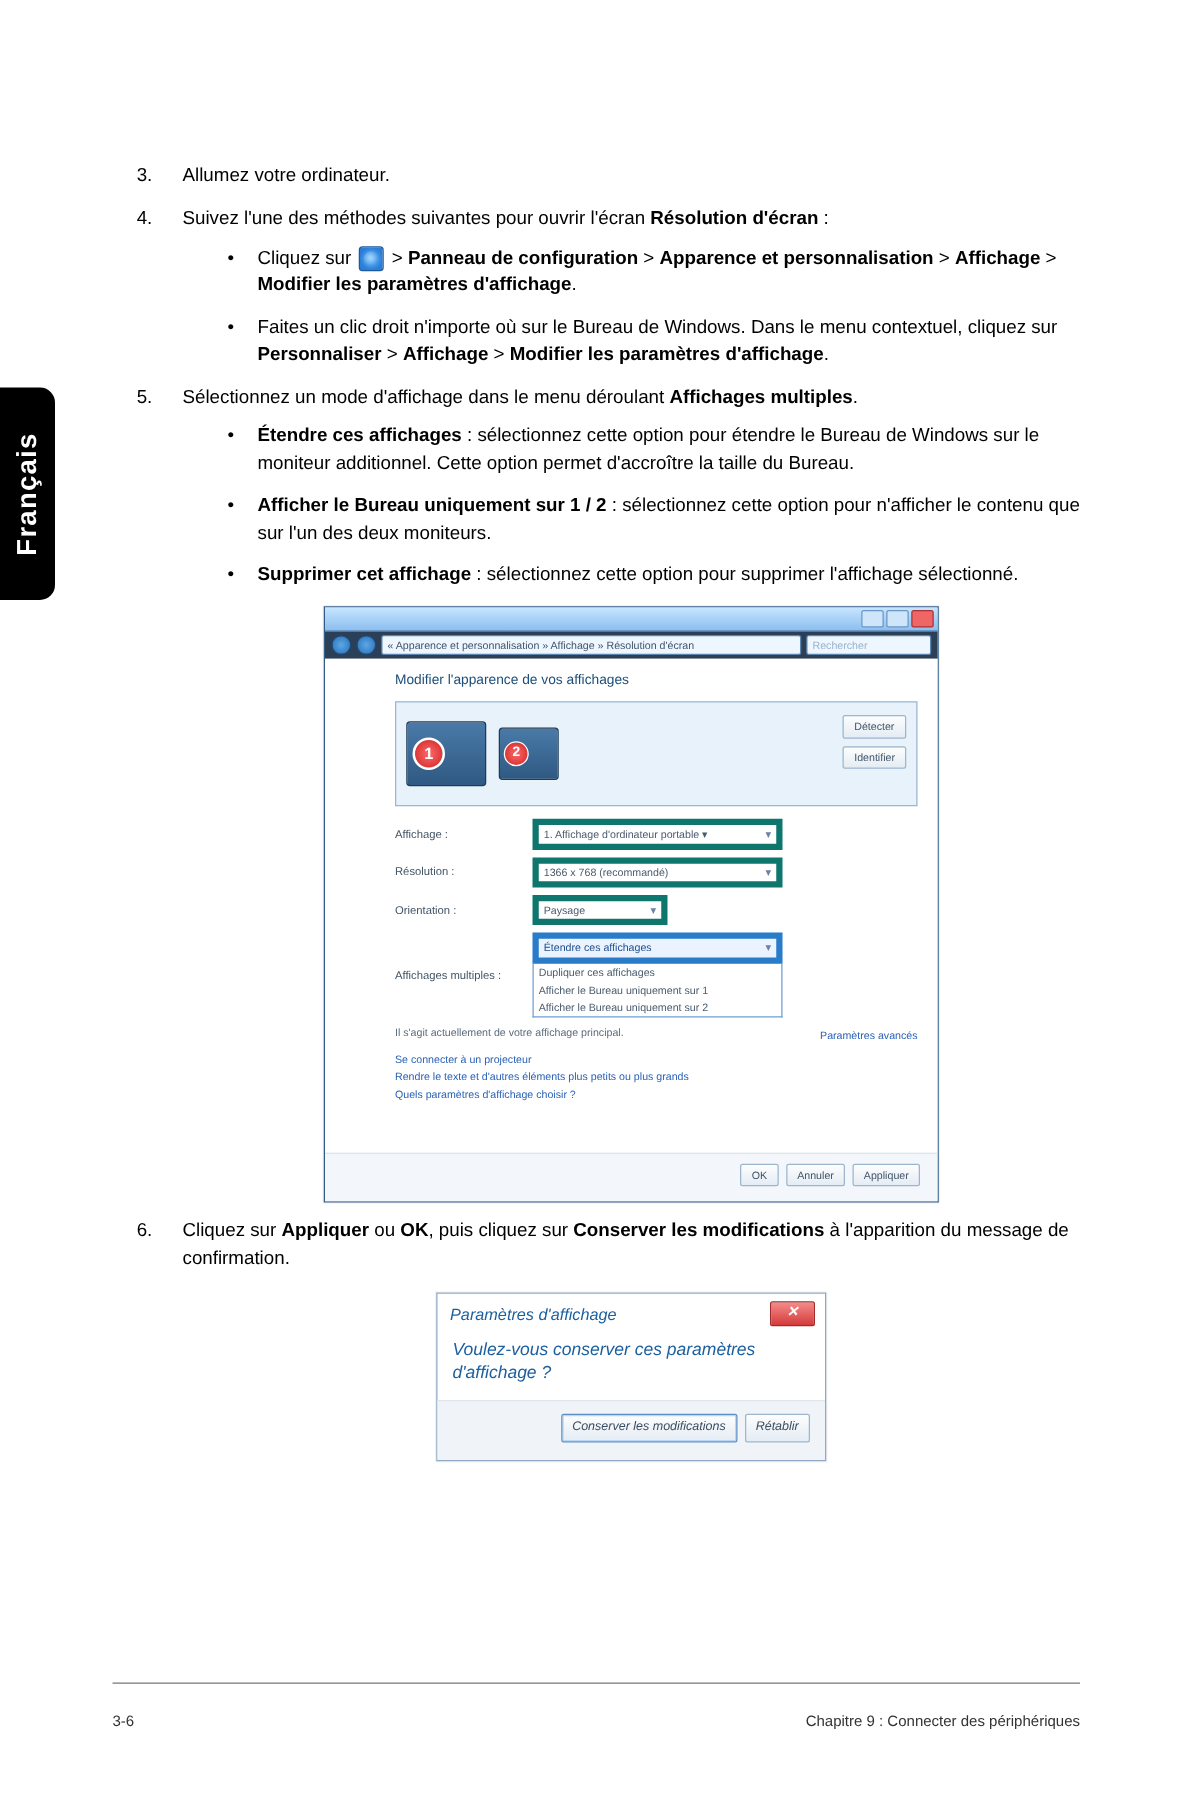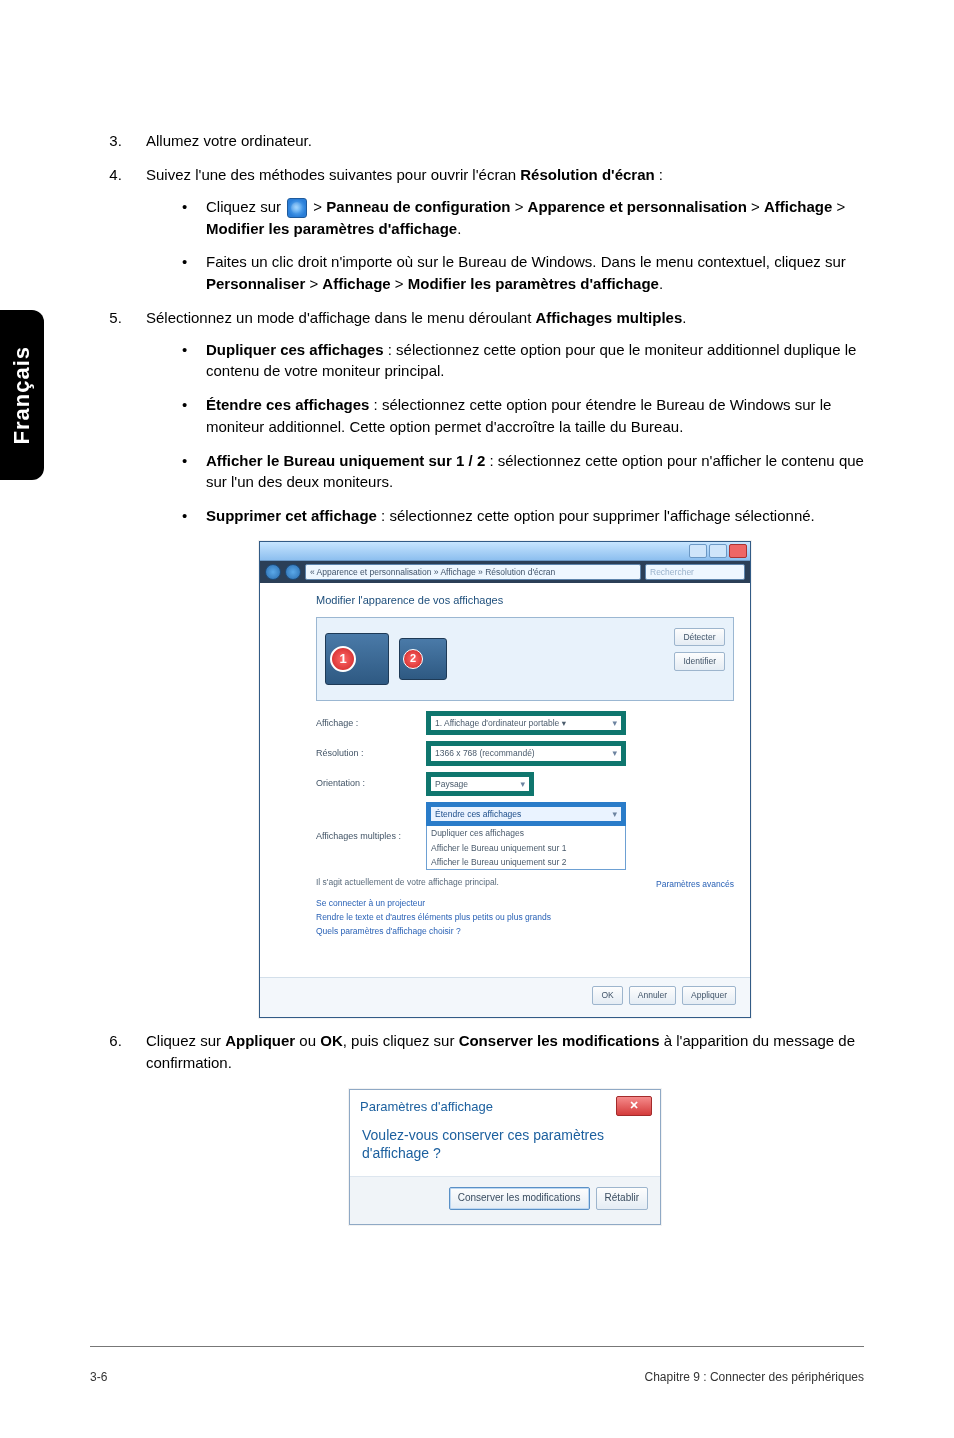--- a/index.html
+++ b/index.html
@@ -249,20 +249,21 @@
     background: #f3f7fb;
     border-top: 1px solid #d3dfea;
   }
   .screenshot2 {
     width: 310px;
     margin: 16px auto 10px auto;
     border: 1px solid #8fa9c5;
     background: #fff;
     box-shadow: 0 0 0 1px rgba(0,0,0,.05);
     font-size: 11px;
+    font-style: italic;
   }
   .sc2-title {
     padding: 8px 10px 2px;
     color: #1b5f9e;
     font-size: 13px;
     position: relative;
   }
   .sc2-close {
     position: absolute;
     right: 8px; top: 6px;
@@ -343,23 +344,20 @@
           <span>Faites un clic droit n'importe où sur le Bureau de Windows. Dans le menu contextuel, cliquez sur </span><span class="bold">Personnaliser</span><span> &gt; </span><span class="bold">Affichage</span><span> &gt; </span><span class="bold">Modifier les paramètres d'affichage</span>.
         </li>
       </ul>
     </li>
 
     <li>
       <span>
         <span>Sélectionnez un mode d'affichage dans le menu déroulant </span><span class="bold">Affichages multiples</span>.
       </span>
       <ul class="sub">
-        <li>
-          <span class="bold">Dupliquer ces affichages</span><span> : sélectionnez cette option pour que le moniteur additionnel duplique le contenu de votre moniteur principal.</span>
-        </li>
         <li>
           <span class="bold">Étendre ces affichages</span><span> : sélectionnez cette option pour étendre le Bureau de Windows sur le moniteur additionnel. Cette option permet d'accroître la taille du Bureau.</span>
         </li>
         <li>
           <span class="bold">Afficher le Bureau uniquement sur 1 / 2</span><span> : sélectionnez cette option pour n'afficher le contenu que sur l'un des deux moniteurs.</span>
         </li>
         <li>
           <span class="bold">Supprimer cet affichage</span><span> : sélectionnez cette option pour supprimer l'affichage sélectionné.</span>
         </li>
       </ul>

